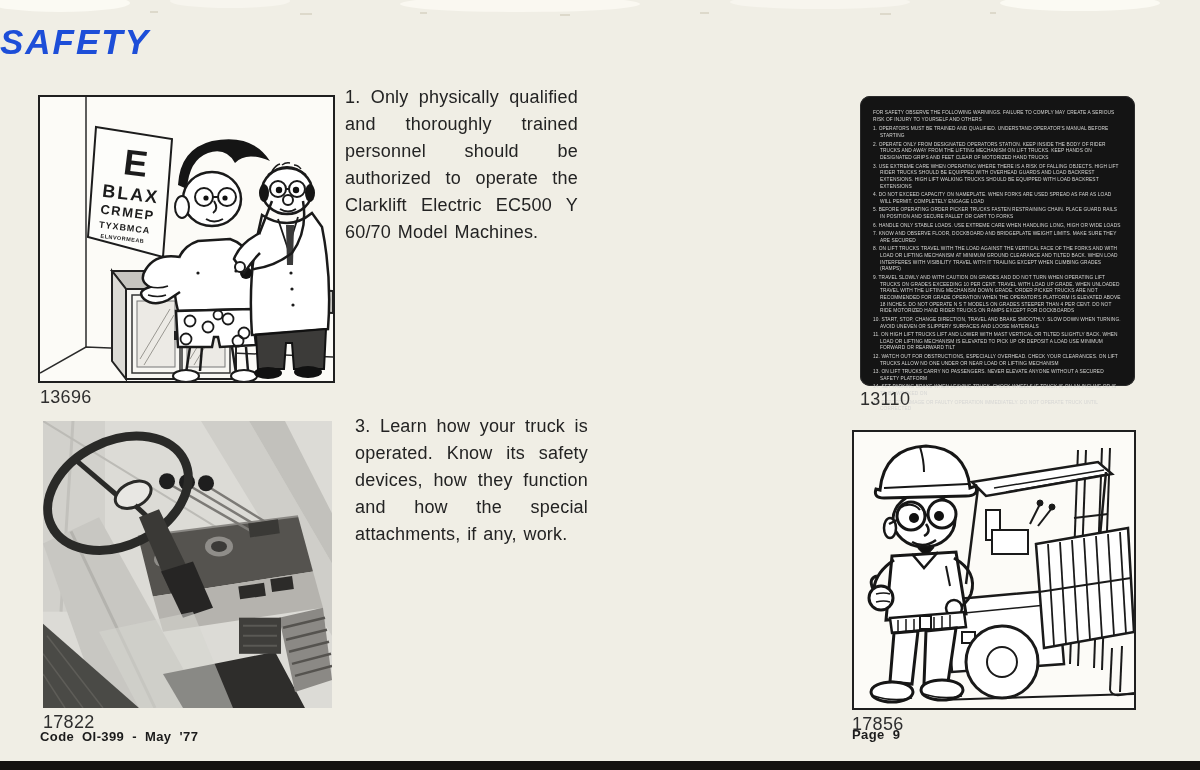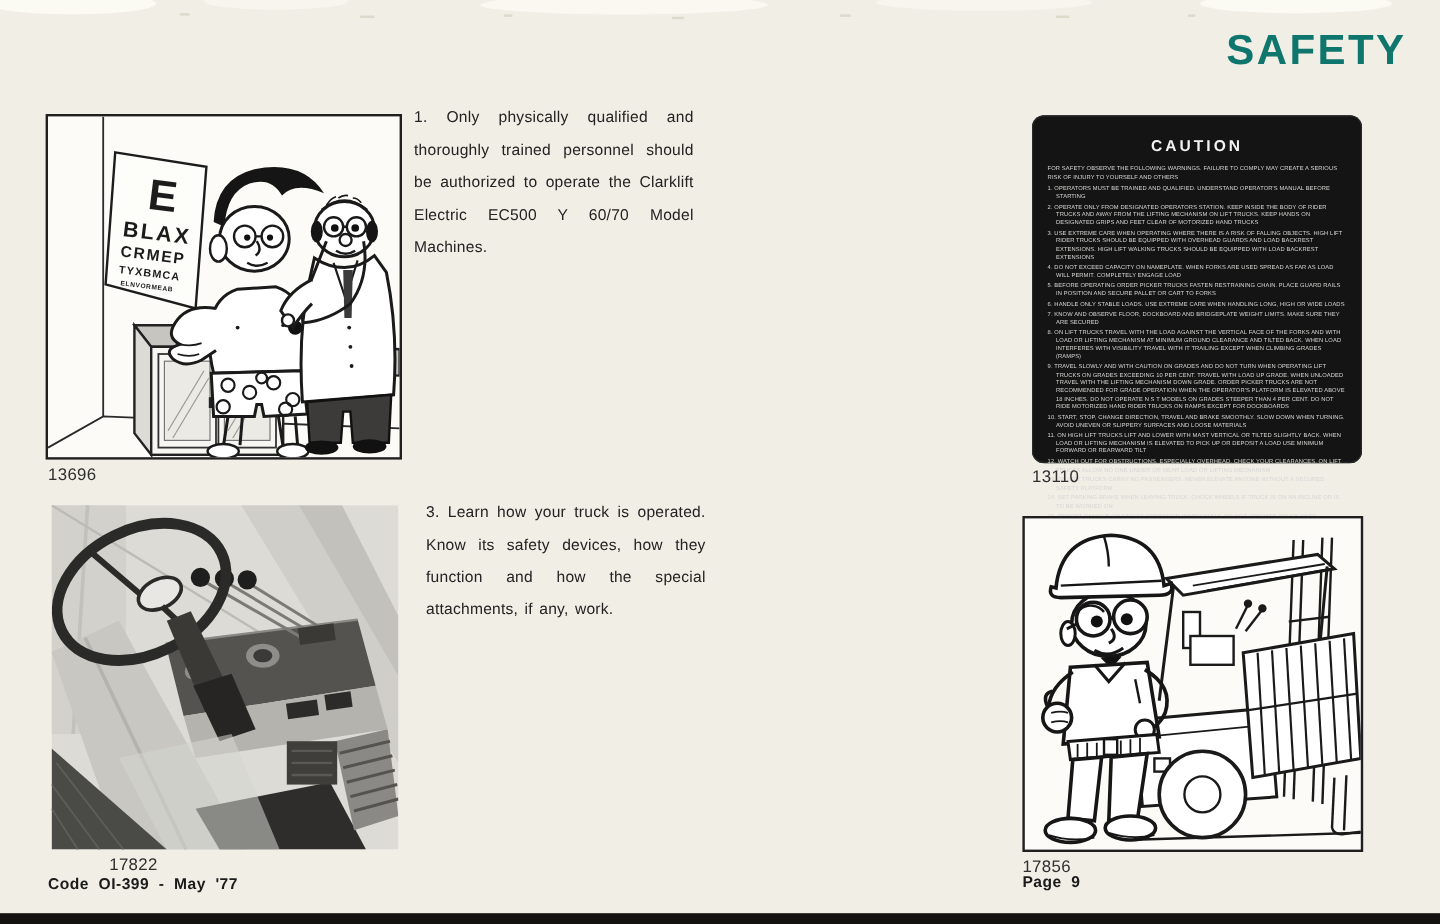--- a/index.html
+++ b/index.html
@@ -1,21 +1,21 @@
 <!DOCTYPE html>
 <html><head>
 <meta charset="utf-8">
 <style>
   html,body{margin:0;padding:0;}
   body{background:#555; font-family:"Liberation Sans", sans-serif;}
   #page{position:relative; width:1200px; height:770px; background:#f0eee5; overflow:hidden; margin:0 auto;}
   .abs{position:absolute;}
-  .title{left:0; top:22px; width:1172px; text-align:right; font-size:35px; font-weight:bold; letter-spacing:2px; color:#0f766e;}
-  .para{width:233px; font-size:13px; line-height:27px; text-align:justify; color:#232323; letter-spacing:.2px; word-spacing:1.5px;}
-  .caption{font-size:14px; color:#2e2e2e; letter-spacing:.3px;}
+  .title{left:0; top:22px; width:1172px; text-align:left; font-size:35px; font-weight:bold; letter-spacing:2px; color:#1d4ed8;font-style:italic;}
+  .para{width:233px; font-size:18px; line-height:27px; text-align:justify; color:#232323; letter-spacing:.2px; word-spacing:1.5px;}
+  .caption{font-size:18px; color:#2e2e2e; letter-spacing:.3px;}
   .figframe{border:2px solid #1f1f1f; background:#fcfbf7; box-sizing:border-box;}
   .figframe svg{display:block; width:100%; height:100%;}
   #caution-box{left:860px; top:96px; width:275px; height:290px; background:#141414; border-radius:10px; box-sizing:border-box; padding:14px 13px 8px; box-shadow:0 0 0 1px #2a2a2a inset;}
   .cn-title{text-align:center; color:#f2f2f2; font-weight:bold; font-size:13px; letter-spacing:2.5px; margin:4px 0 10px;}
   .cn-intro,.cn-item{color:#d6d6d4; font-size:4.8px; line-height:1.4; letter-spacing:.1px;}
   .cn-intro{margin-bottom:3px;}
   .cn-item{margin-bottom:1.8px; padding-left:7px; text-indent:-7px;}
   .footer{font-size:13px; font-weight:bold; color:#1b1b1b; letter-spacing:.4px; word-spacing:4px;}
   .right{text-align:left;}
   .topedge{left:0; top:0; width:1200px; height:18px;}
@@ -147,21 +147,20 @@
         <ellipse cx="228" cy="276" rx="14" ry="6" fill="#111"></ellipse>
         <ellipse cx="268" cy="275" rx="14" ry="6" fill="#111"></ellipse>
       </g>
     </svg>
   </div>
   <div class="abs caption" style="left:40px; top:387px;">13696</div>
 
   <div class="abs para" style="left:345px; top:84px;">1. Only physically qualified and thoroughly trained personnel should be authorized to operate the Clarklift Electric EC500 Y 60/70 Model Machines.</div>
 
   <div class="abs" id="caution-box">
-    <div class="cn-title">CAUTION</div>
     <div class="cn-intro">FOR SAFETY OBSERVE THE FOLLOWING WARNINGS. FAILURE TO COMPLY MAY CREATE A SERIOUS RISK OF INJURY TO YOURSELF AND OTHERS</div>
     <div class="cn-item">1. OPERATORS MUST BE TRAINED AND QUALIFIED. UNDERSTAND OPERATOR'S MANUAL BEFORE STARTING</div>
     <div class="cn-item">2. OPERATE ONLY FROM DESIGNATED OPERATORS STATION. KEEP INSIDE THE BODY OF RIDER TRUCKS AND AWAY FROM THE LIFTING MECHANISM ON LIFT TRUCKS. KEEP HANDS ON DESIGNATED GRIPS AND FEET CLEAR OF MOTORIZED HAND TRUCKS</div>
     <div class="cn-item">3. USE EXTREME CARE WHEN OPERATING WHERE THERE IS A RISK OF FALLING OBJECTS. HIGH LIFT RIDER TRUCKS SHOULD BE EQUIPPED WITH OVERHEAD GUARDS AND LOAD BACKREST EXTENSIONS. HIGH LIFT WALKING TRUCKS SHOULD BE EQUIPPED WITH LOAD BACKREST EXTENSIONS</div>
     <div class="cn-item">4. DO NOT EXCEED CAPACITY ON NAMEPLATE. WHEN FORKS ARE USED SPREAD AS FAR AS LOAD WILL PERMIT. COMPLETELY ENGAGE LOAD</div>
     <div class="cn-item">5. BEFORE OPERATING ORDER PICKER TRUCKS FASTEN RESTRAINING CHAIN. PLACE GUARD RAILS IN POSITION AND SECURE PALLET OR CART TO FORKS</div>
     <div class="cn-item">6. HANDLE ONLY STABLE LOADS. USE EXTREME CARE WHEN HANDLING LONG, HIGH OR WIDE LOADS</div>
     <div class="cn-item">7. KNOW AND OBSERVE FLOOR, DOCKBOARD AND BRIDGEPLATE WEIGHT LIMITS. MAKE SURE THEY ARE SECURED</div>
     <div class="cn-item">8. ON LIFT TRUCKS TRAVEL WITH THE LOAD AGAINST THE VERTICAL FACE OF THE FORKS AND WITH LOAD OR LIFTING MECHANISM AT MINIMUM GROUND CLEARANCE AND TILTED BACK. WHEN LOAD INTERFERES WITH VISIBILITY TRAVEL WITH IT TRAILING EXCEPT WHEN CLIMBING GRADES (RAMPS)</div>
     <div class="cn-item">9. TRAVEL SLOWLY AND WITH CAUTION ON GRADES AND DO NOT TURN WHEN OPERATING LIFT TRUCKS ON GRADES EXCEEDING 10 PER CENT. TRAVEL WITH LOAD UP GRADE. WHEN UNLOADED TRAVEL WITH THE LIFTING MECHANISM DOWN GRADE. ORDER PICKER TRUCKS ARE NOT RECOMMENDED FOR GRADE OPERATION WHEN THE OPERATOR'S PLATFORM IS ELEVATED ABOVE 18 INCHES. DO NOT OPERATE N S T MODELS ON GRADES STEEPER THAN 4 PER CENT. DO NOT RIDE MOTORIZED HAND RIDER TRUCKS ON RAMPS EXCEPT FOR DOCKBOARDS</div>
@@ -230,21 +229,21 @@
           <line x1="252" y1="254" x2="289" y2="244"></line>
         </g>
         <rect x="196" y="196" width="42" height="36" fill="#3f3e3b"></rect>
         <line x1="200" y1="204" x2="234" y2="204" stroke="#5a5955" stroke-width="2"></line>
         <line x1="200" y1="214" x2="234" y2="214" stroke="#5a5955" stroke-width="2"></line>
         <line x1="200" y1="224" x2="234" y2="224" stroke="#5a5955" stroke-width="2"></line>
       </g>
       <polygon points="56,210 150,190 190,286 96,286" fill="#d6d5d0" opacity="0.55"></polygon>
     </svg>
   </div>
-  <div class="abs caption" style="left:43px; top:712px;margin-left:48px;">17822</div>
+  <div class="abs caption" style="left:43px; top:712px;">17822</div>
 
   <div class="abs para" style="left:355px; top:413px;">3. Learn how your truck is operated. Know its safety devices, how they function and how the special attachments, if any, work.</div>
 
   <div class="abs figframe" style="left:852px; top:430px; width:284px; height:280px;">
     <svg viewBox="0 0 280 276" preserveAspectRatio="none">
       <g stroke="#1a1a1a" fill="none">
         <g stroke-width="2">
           <line x1="224" y1="18" x2="216" y2="232"></line>
             <line x1="232" y1="18" x2="224" y2="234"></line>
           <line x1="248" y1="16" x2="240" y2="236"></line>

